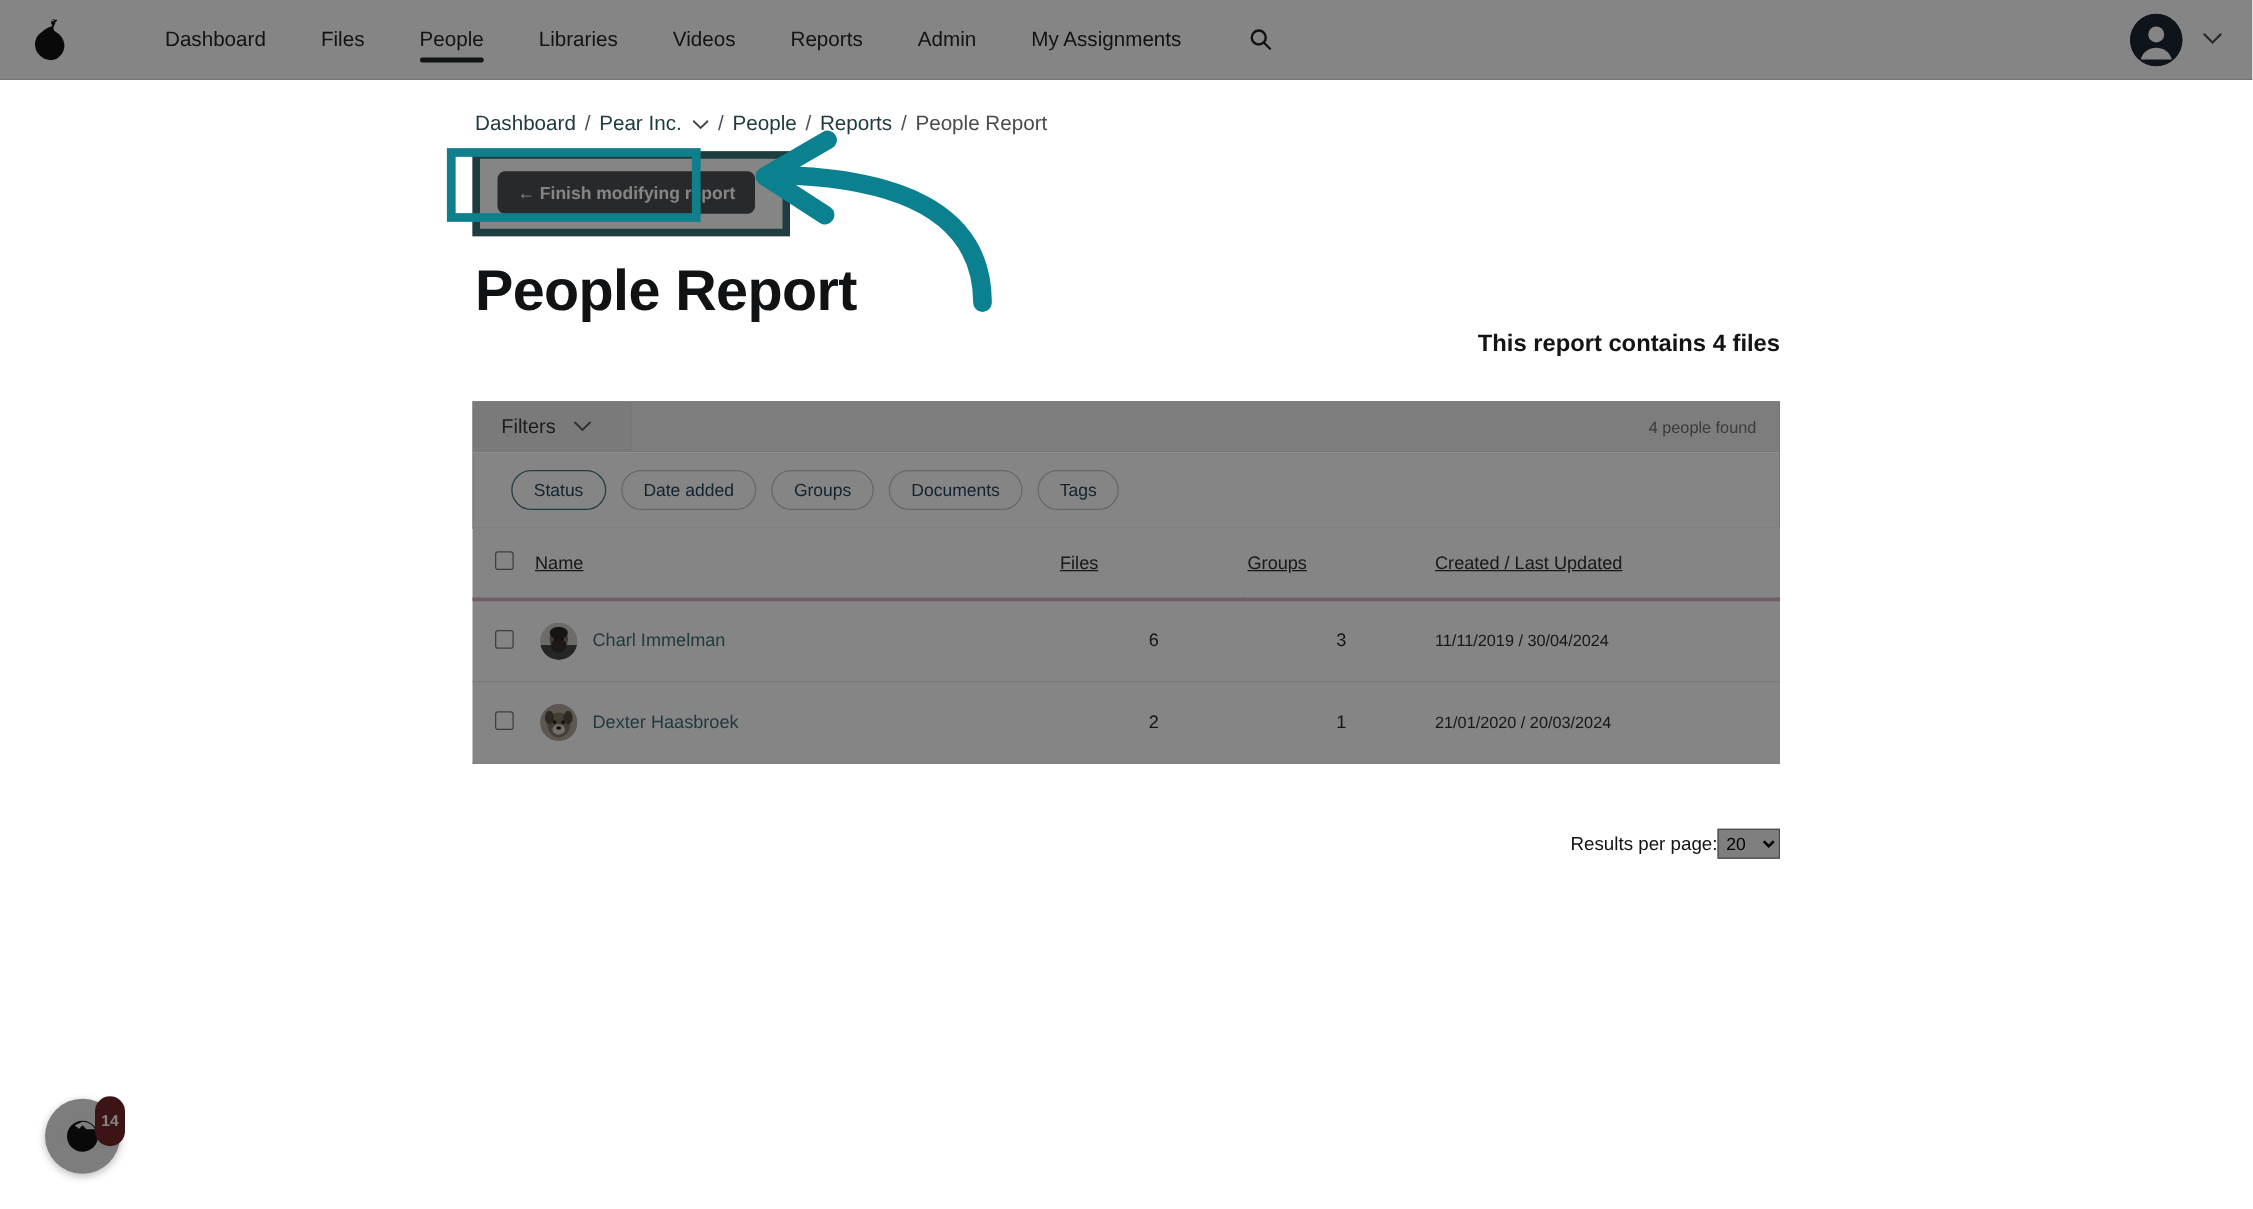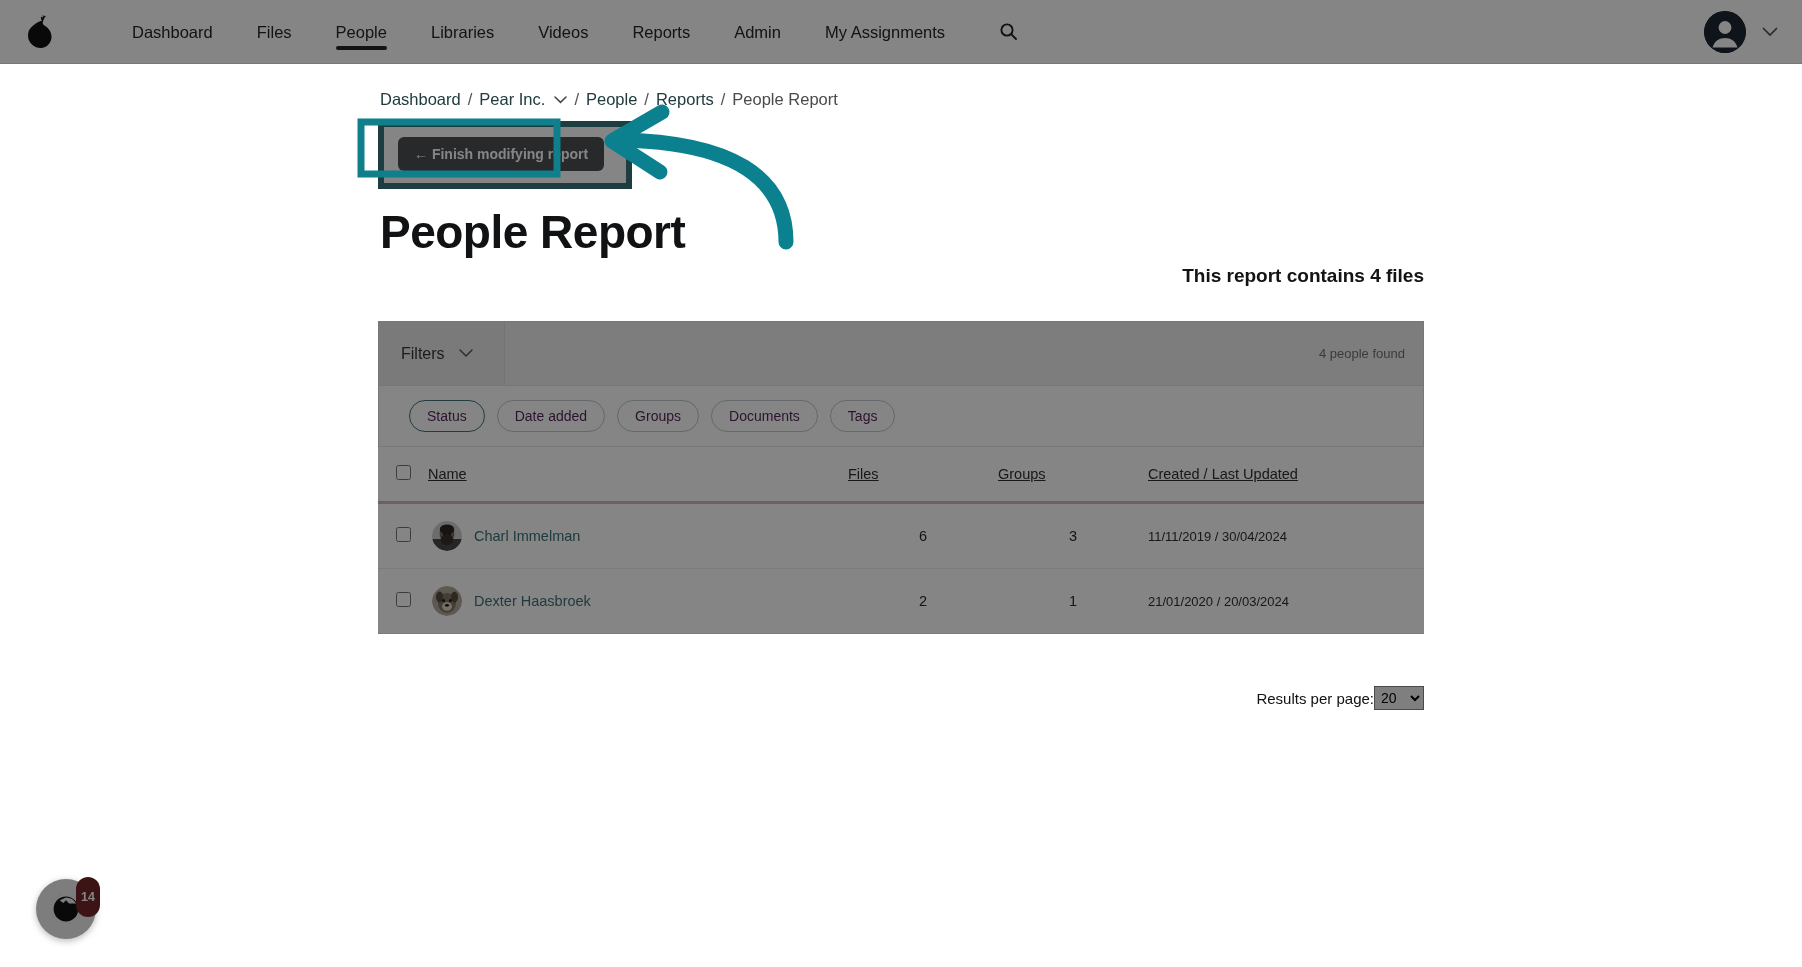--- a/index.html
+++ b/index.html
@@ -127,21 +127,21 @@
     margin: 0 0 34px 2px;
     text-align: right;
   }
 
   
   .panel { width: 1046px; }
   .filterbar {
     display: flex;
     align-items: stretch;
     background: #f1f1f2;
-    height: 65px;
+    height: 41px;
     border: 1px solid #e3e4e6;
   }
   .filters-toggle {
     width: 126px;
     display: flex; align-items: center; gap: 14px;
     padding-left: 22px;
     font-size: 16px;
     color: #32373d;
     background: #eaeaeb;
     border-right: 1px solid #dfe0e2;
@@ -162,21 +162,21 @@
     border-left: 1px solid #e6e7e9;
     border-right: 1px solid #e6e7e9;
     border-bottom: 1px solid #e6e7e9;
     background: #ffffff;
   }
   .chip {
     border: 1px solid #c4c8cc;
     border-radius: 18px;
     padding: 7px 17px;
     font-size: 14px;
-    color: #701a75;
+    color: #0c4a6e;
     background: #ffffff;
     cursor: pointer;
     white-space: nowrap;
   }
   .chip.sel { border-color: #17818d; }
 
   
   table.people {
     width: 1046px;
     border-collapse: collapse;

